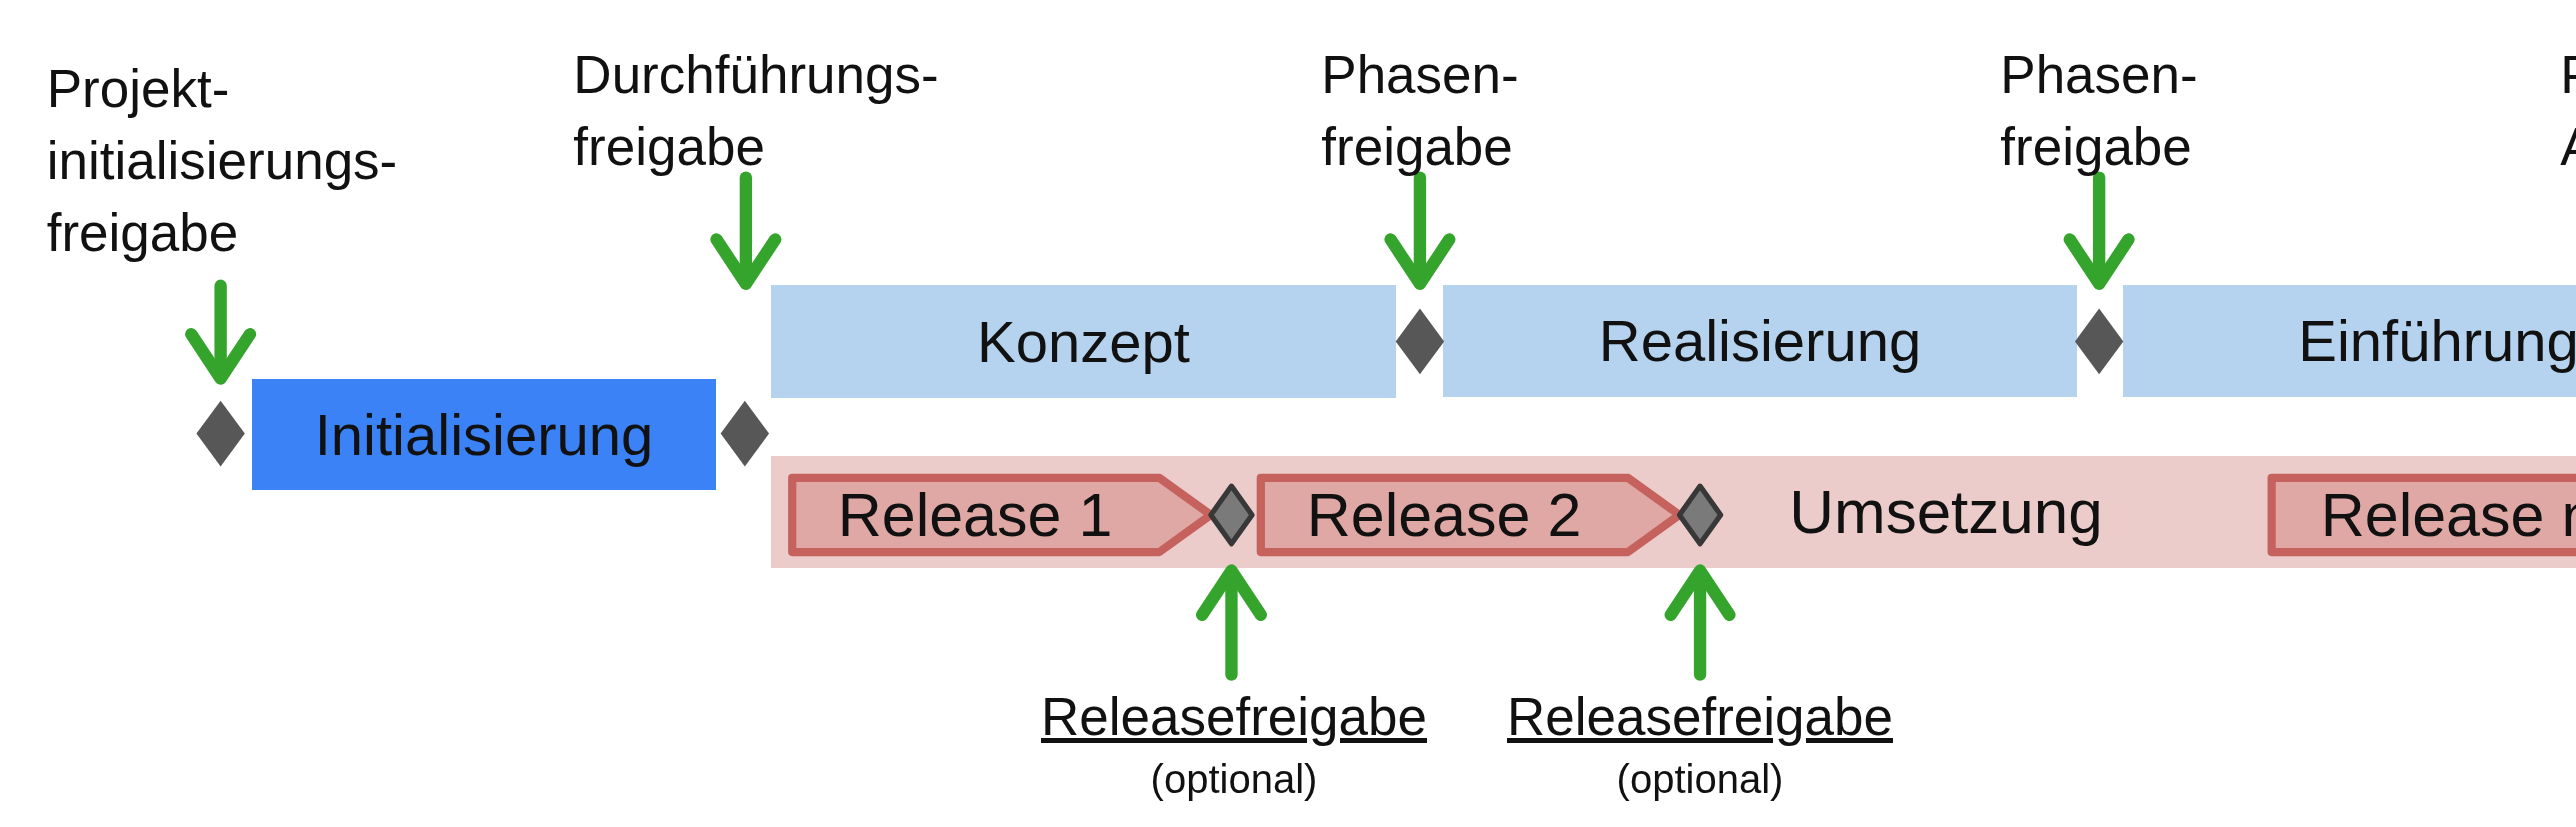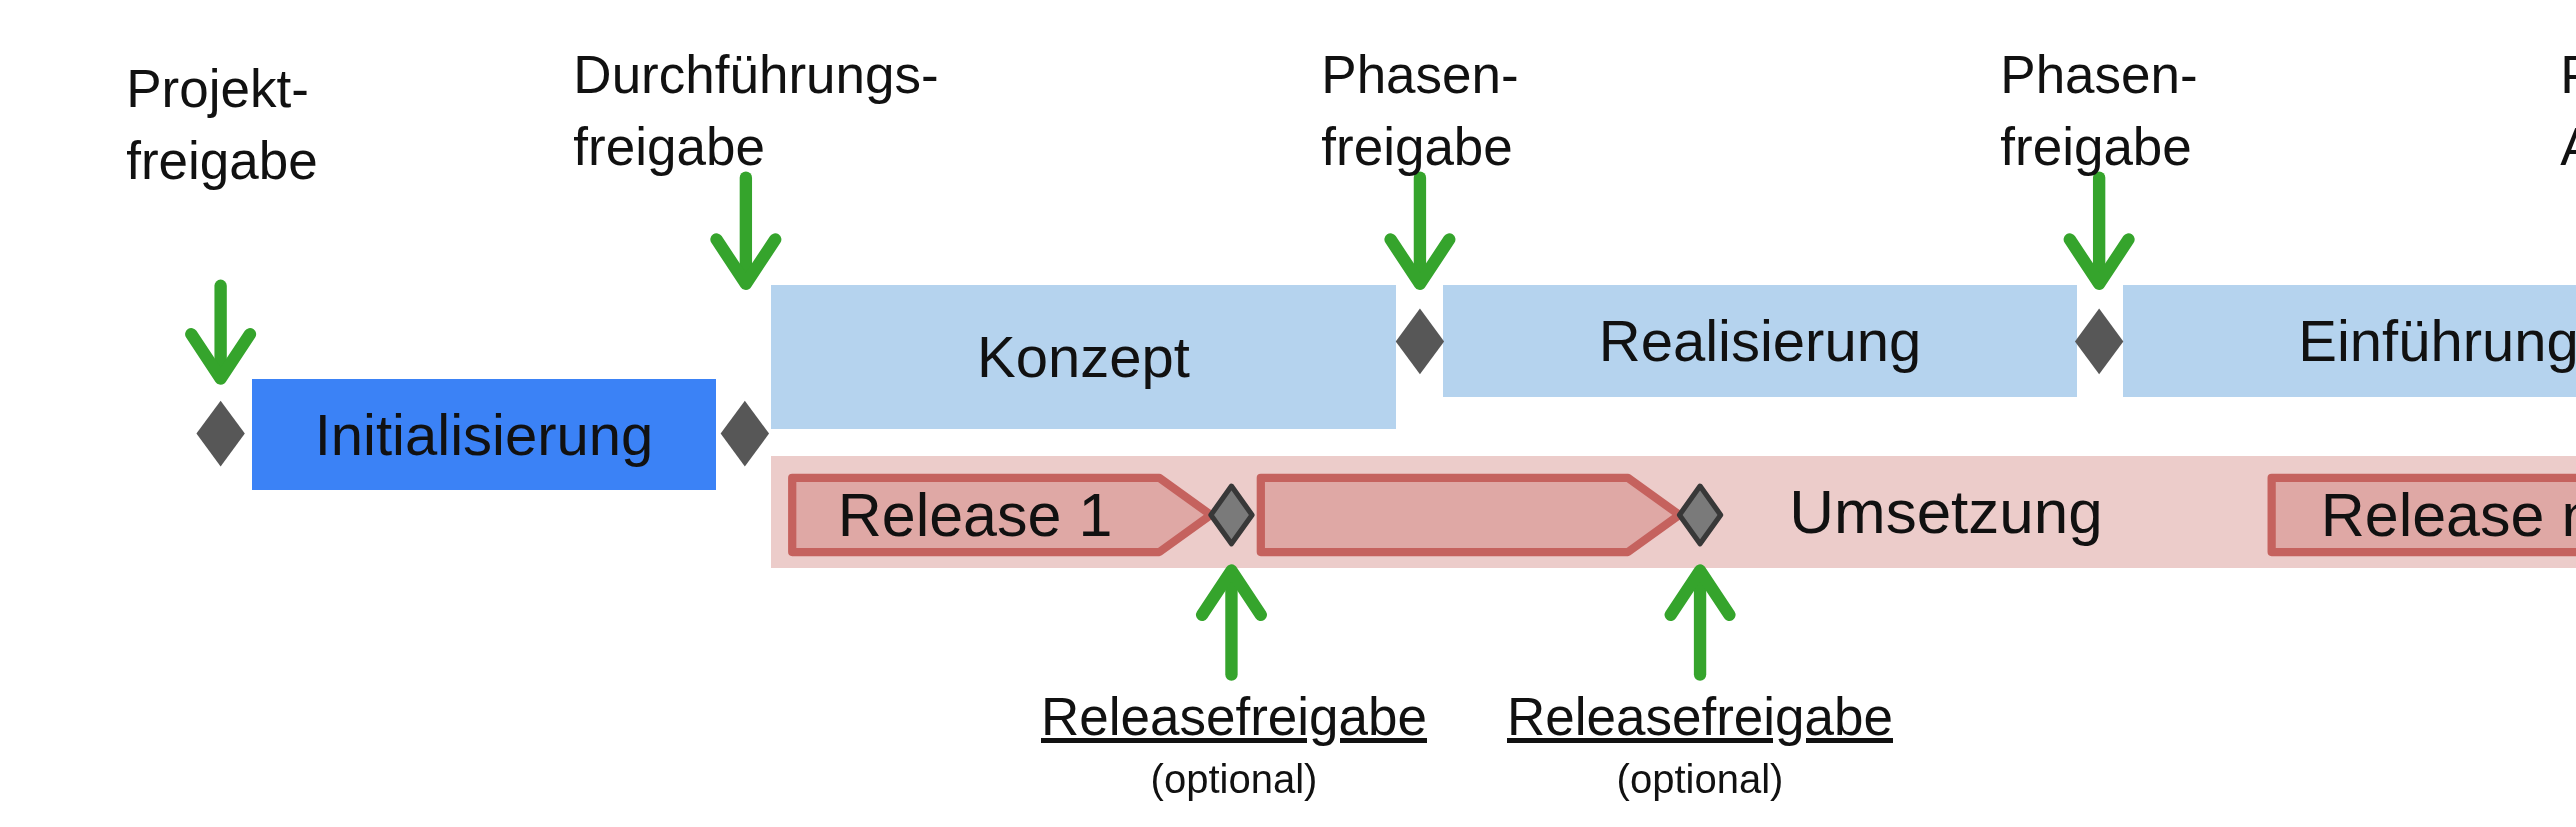--- a/index.html
+++ b/index.html
@@ -14,21 +14,21 @@
   
   .bar{
     position:absolute;
     display:flex;align-items:center;justify-content:center;
     font-size:58px;line-height:1;white-space:nowrap;
     z-index:1;
   }
   .bar.blue{background:#B5D3EE;}
   .bar.gray{background:#3b82f6;}
   .bar-initialisierung{left:252px;top:379px;width:464px;height:111px;}
-  .bar-konzept{left:771px;top:285px;width:625px;height:144px;}
+  .bar-konzept{left:771px;top:285px;width:625px;height:113px;}
   .bar-realisierung{left:1443px;top:285px;width:634px;height:112px;}
   .bar-einfuehrung{left:2123px;top:285px;width:631px;height:112px;}
   
   .band{
     position:absolute;left:771px;top:456px;width:1983px;height:112px;
     background:#ECCCCA;z-index:1;
   }
   .band-label{
     position:absolute;left:1175px;top:50%;
     transform:translate(-50%,-50%);
@@ -125,24 +125,26 @@
       <path d="M2390 1310 V1128"></path>
         <path d="M2333 1194 L2390 1108 L2447 1194"></path>
     </g>
     <g stroke="#35A42C" stroke-width="24" fill="none" stroke-linecap="round" stroke-linejoin="round">
       <path d="M3300 1310 V1128"></path>
         <path d="M3243 1194 L3300 1108 L3357 1194"></path>
     </g>
   </svg>
 
   <div class="release-label" style="left:975px;top:515px;">Release 1</div>
+  <div class="release-label" style="left:1444px;top:515px;">Release 2</div>
   <div class="release-label" style="left:2458px;top:515px;text-align:center;">Release n</div>
 
   <div class="ms-label" style="left:222px;top:53px;">
     <span class="line">Projekt-</span>
+    <span class="line">initialisierungs-</span>
     <span class="line">freigabe</span>
   </div>
   <div class="ms-label" style="left:756px;top:39px;">
     <span class="line">Durchführungs-</span>
     <span class="line">freigabe</span>
   </div>
   <div class="ms-label" style="left:1420px;top:39px;">
     <span class="line">Phasen-</span>
     <span class="line">freigabe</span>
   </div>

